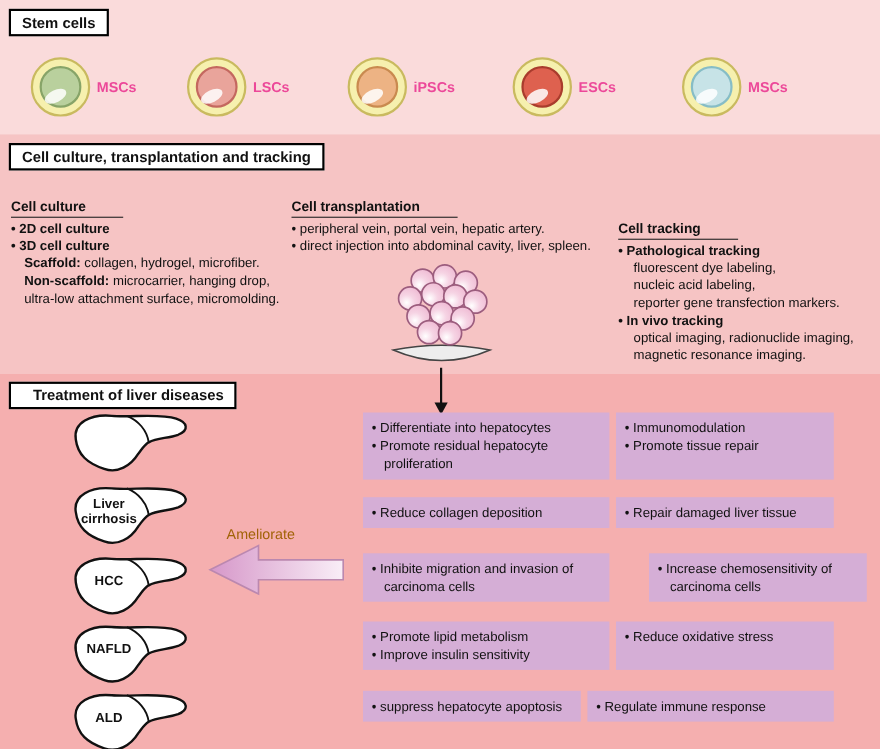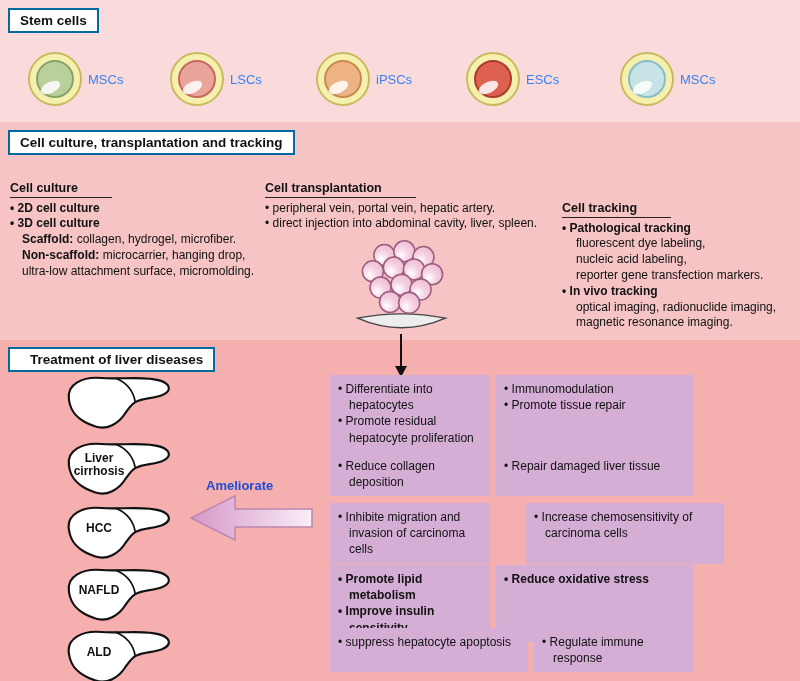--- a/index.html
+++ b/index.html
@@ -6,39 +6,39 @@
   body { font-family:"Liberation Sans", sans-serif; background:#ffffff; }
   .canvas { position:relative; width:800px; height:681px; overflow:hidden; }
 
   
   .band { position:absolute; left:0; width:800px; }
   .band-top { top:0; height:122px; background:#fadbdb; }
   .band-mid { top:122px; height:218px; background:#f6c4c4; }
   .band-bot { top:340px; height:341px; background:#f5afaf; }
 
   
-  .header-box { position:absolute; background:#ffffff; border:2px solid #0369a1;
+  .header-box { position:absolute; background:#ffffff; border:2px solid #000000;
     padding:3px 10px; font-weight:bold; font-size:13.5px; color:#111; white-space:nowrap; }
   .hb-stem { left:8px; top:8px; }
   .hb-mid  { left:8px; top:130px; }
   .hb-bot  { left:8px; top:347px;padding-left:20px; }
 
   
   .cell-item { position:absolute; top:52px; display:flex; align-items:center; gap:6px; }
   .cell-outer { width:54px; height:54px; border-radius:50%; background:#f6f0ae;
     border:2px solid #c9ba5f; display:flex; align-items:center; justify-content:center; }
   .cell-inner { width:38px; height:38px; border-radius:50%; border:2px solid; position:relative; }
   .cell-inner::after { content:""; position:absolute; width:21px; height:11px; background:#ffffff;
     opacity:.85; border-radius:50%; left:2px; bottom:3px; transform:rotate(-26deg); }
   .inner-mscs  { background:#b9d09d; border-color:#87a468; }
   .inner-lscs  { background:#e9a49b; border-color:#c4685f; }
   .inner-ipscs { background:#edb384; border-color:#c98a4f; }
   .inner-escs  { background:#de614f; border-color:#a93c2d; }
   .inner-pbscs { background:#c7e3e7; border-color:#86bdc6; }
-  .cell-label { font-weight:normal; font-size:13px; color:#3b82f6; }
+  .cell-label { font-weight:bold; font-size:13px; color:#ec4899; }
 
   
   .col { position:absolute; font-size:12px; color:#111; line-height:1.32; }
   .col-culture   { left:10px;  top:180px; width:255px; }
   .col-transpl   { left:265px; top:180px; width:300px; }
   .col-tracking  { left:562px; top:180px; width:235px;margin-top:20px; }
   .col-heading { font-weight:bold; font-size:12.5px; display:inline-block;
     border-bottom:1.4px solid #222; padding-right:34px; margin-bottom:3px; }
   .line { white-space:nowrap; }
   .line.bold { font-weight:bold; }
@@ -52,33 +52,33 @@
 
   
   .liver { position:absolute; left:62px; width:112px; height:62px; }
   .liver svg { position:absolute; left:0; top:0; }
   .liver-label { position:absolute; left:6px; top:4px; width:62px; height:46px;
     display:flex; align-items:center; justify-content:center; text-align:center;
     font-weight:bold; font-size:12px; line-height:1.1; color:#111; }
   .lv-0 { top:372px; } .lv-1 { top:438px; } .lv-2 { top:502px; }
   .lv-3 { top:564px; } .lv-4 { top:626px; }
 
-  .ameliorate-label { position:absolute; left:206px; top:478px; font-weight:bold; font-size:13px; color:#1d4ed8; }
+  .ameliorate-label { position:absolute; left:206px; top:478px; font-weight:normal; font-size:13px; color:#a16207; }
   .ameliorate-arrow { position:absolute; left:188px; top:492px; }
 
   .prow { position:absolute; left:330px; display:flex; gap:6px; }
   .pbox { background:#d5aed6; padding:6px 8px; font-size:12px; color:#111; line-height:1.35; }
-  .pbox-left  { width:160px; }
+  .pbox-left  { width:224px; }
   .pbox-right { width:198px; }
   .pitem { padding-left:11px; text-indent:-11px; }
   .pitem::before { content:"• "; }
   .prow-0 { top:375px; } .prow-0 .pbox { min-height:58px; }
   .prow-1 { top:452px; } .prow-1 .pbox { min-height:27px; }
   .prow-2 { top:503px;gap:36px; } .prow-2 .pbox { min-height:44px; }
-  .prow-3 { top:565px;font-weight:bold; } .prow-3 .pbox { min-height:44px; }
+  .prow-3 { top:565px; } .prow-3 .pbox { min-height:44px; }
   .prow-4 { top:628px; } .prow-4 .pbox { min-height:27px; }
 </style>
 </head>
 <body>
 
 <div class="canvas">
 
   <div class="band band-top"></div>
   <div class="band band-mid"></div>
   <div class="band band-bot"></div>

